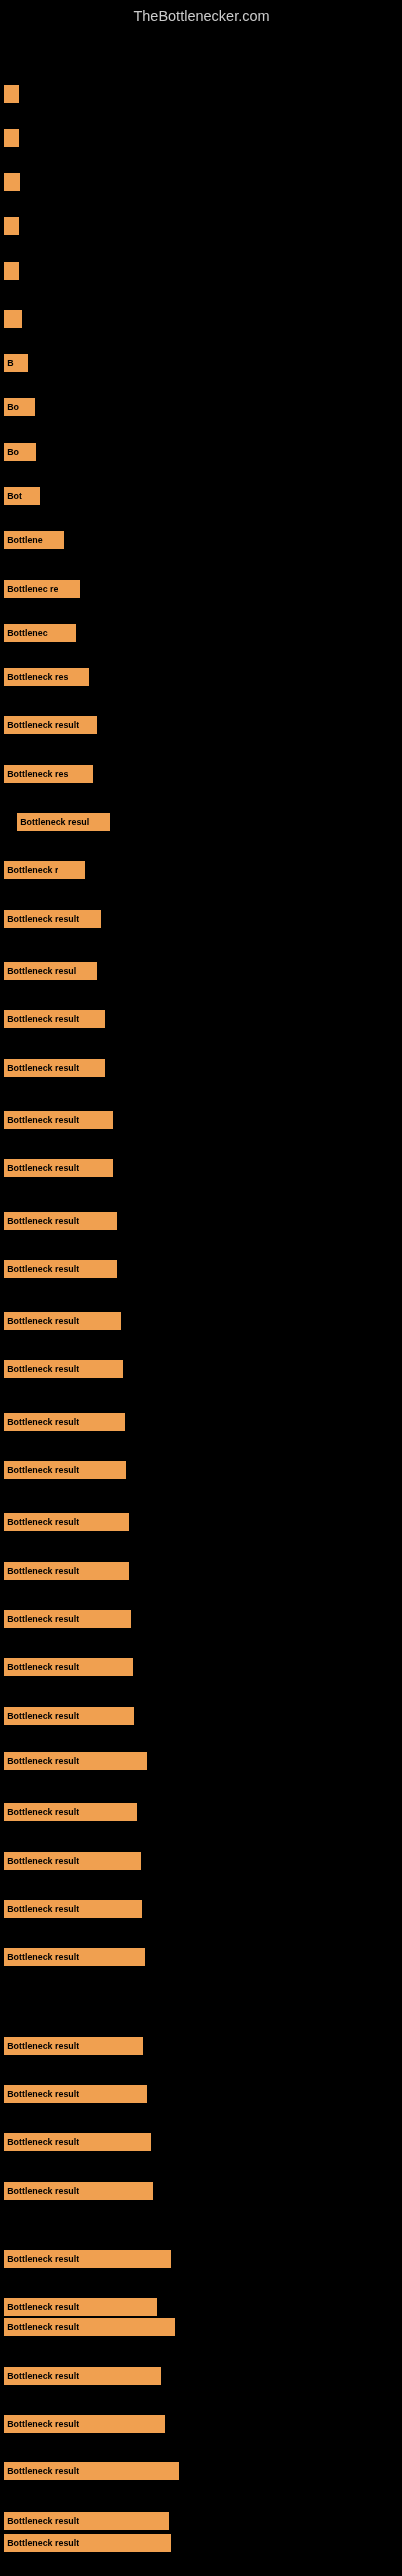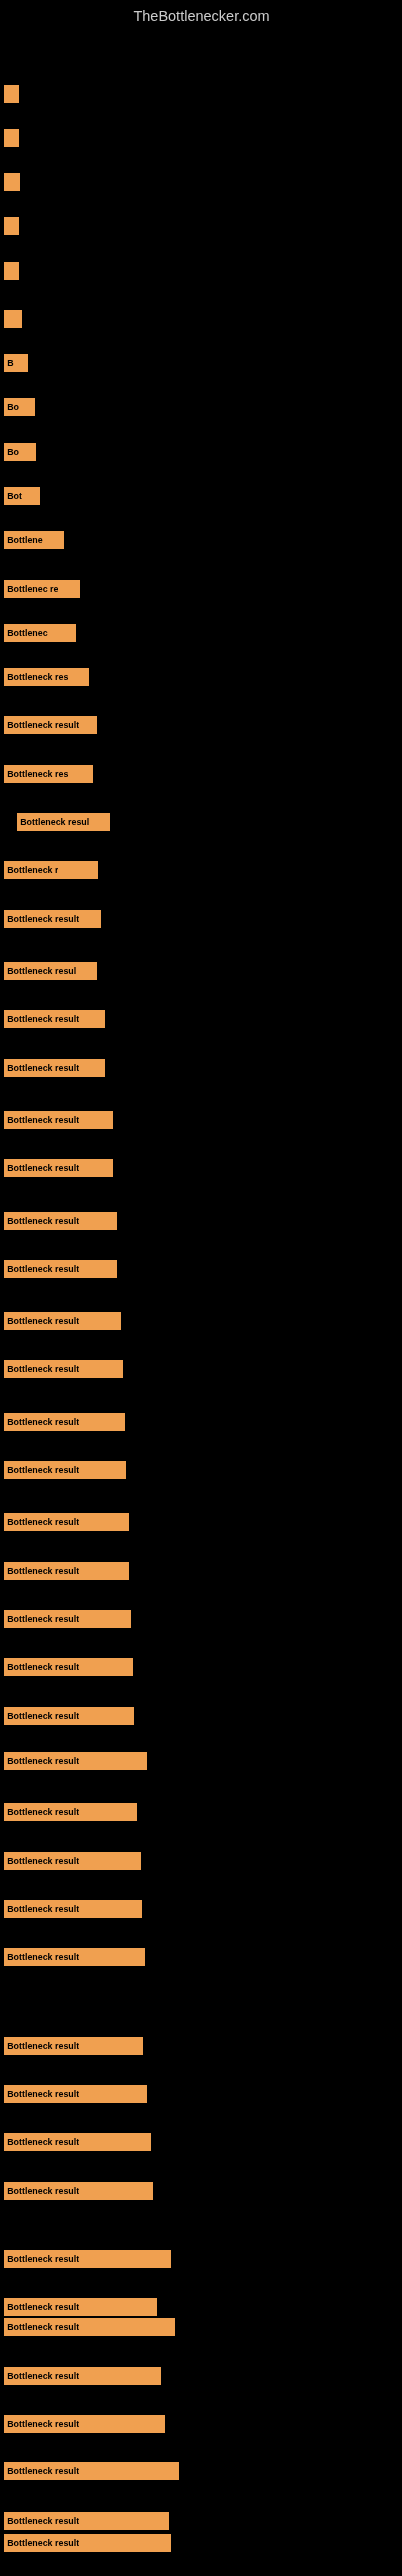--- a/index.html
+++ b/index.html
@@ -123,21 +123,21 @@
       <div class="bar" style="width: 89px;">
         <span class="bar-label">Bottleneck res</span>
       </div>
     </div>
     <div class="bar-container" style="top: 813px; left: 4px;">
       <div class="bar" style="width: 93px; margin-left: 13px;">
         <span class="bar-label">Bottleneck resul</span>
       </div>
     </div>
     <div class="bar-container" style="top: 861px; left: 4px;">
-      <div class="bar" style="width: 94px;">
+      <div class="bar" style="width: 81px;">
         <span class="bar-label">Bottleneck r</span>
       </div>
     </div>
     <div class="bar-container" style="top: 910px; left: 4px;">
       <div class="bar" style="width: 97px;">
         <span class="bar-label">Bottleneck result</span>
       </div>
     </div>
     <div class="bar-container" style="top: 962px; left: 4px;">
       <div class="bar" style="width: 93px;">

